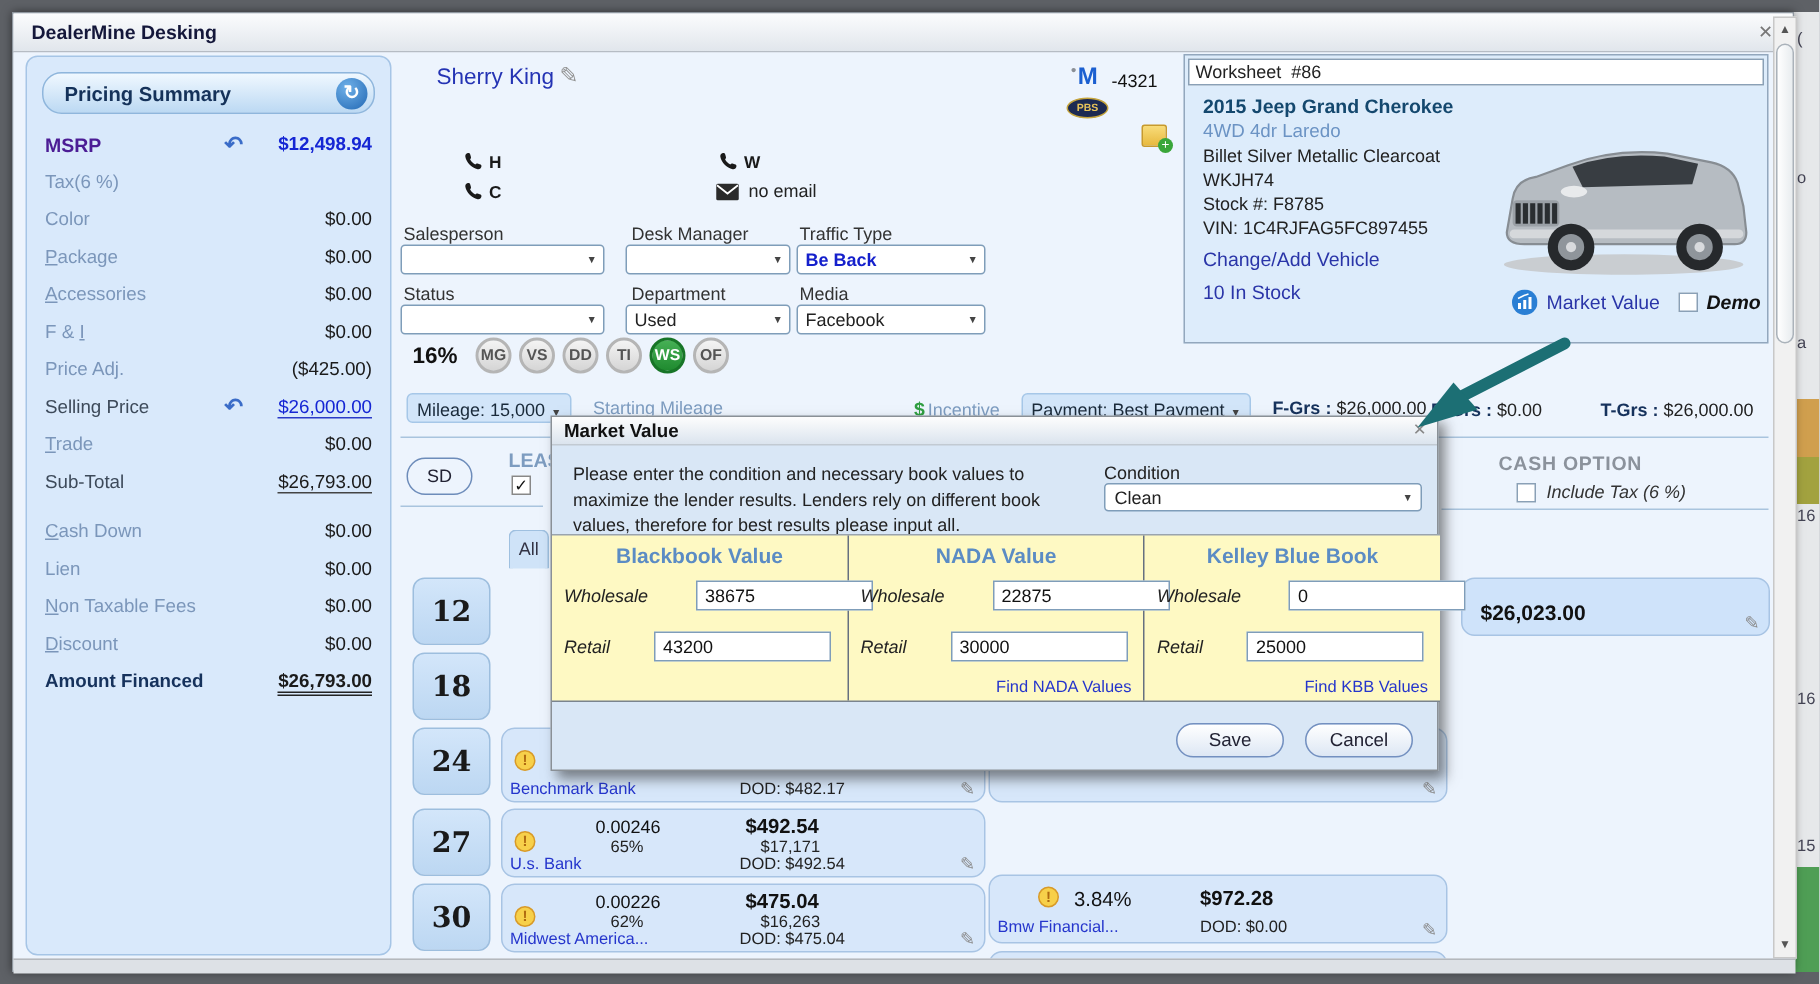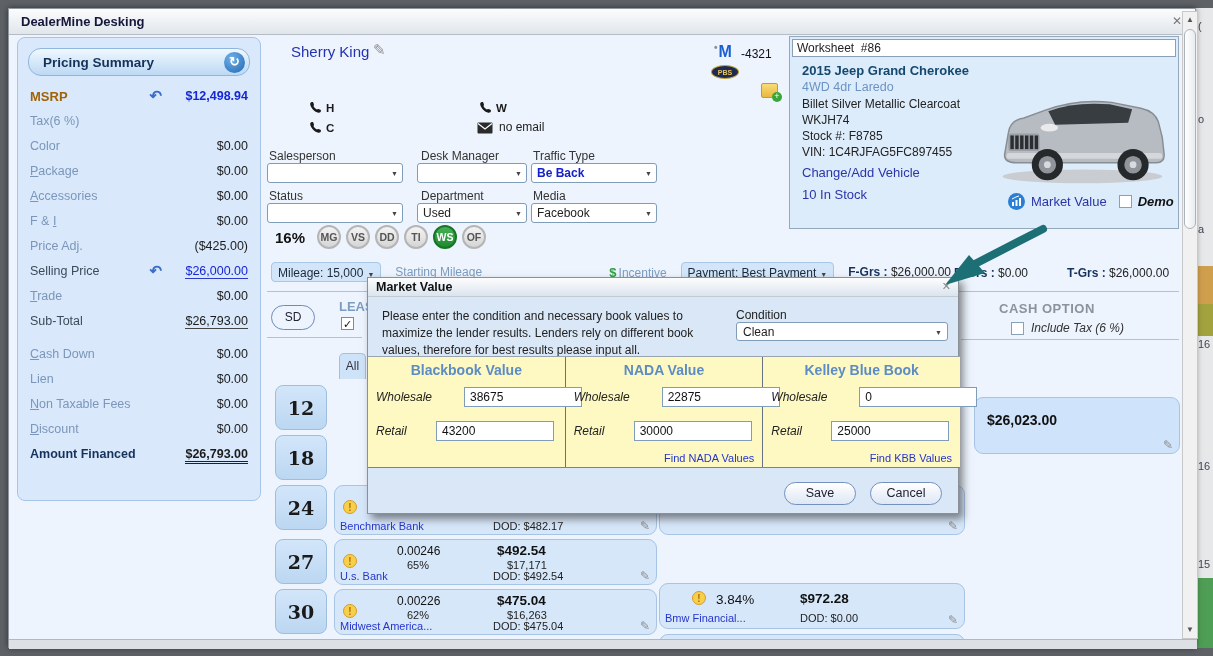--- a/index.html
+++ b/index.html
@@ -17,28 +17,28 @@
 
 
 .window { position:absolute; left:8px; top:8px; width:1188px; height:640px; background:#eef4fc; border:1px solid #8f979f; box-shadow:0 0 6px rgba(0,0,0,.5); }
 .titlebar { position:absolute; left:0; top:0; width:100%; height:26px; background:linear-gradient(#fbfcfd,#e1e6ec); border-bottom:1px solid #b6bcc4; }
 .titlebar .title { position:absolute; left:12px; top:5px; font-size:13px; font-weight:bold; color:#14173a; }
 .win-close { position:absolute; right:10px; top:4px; width:16px; height:16px; font-size:12px; color:#777; text-align:center; line-height:16px; cursor:pointer; }
 .content { position:absolute; left:0; top:26px; width:1188px; height:604px; overflow:hidden; background:#edf4fd; }
 .bottom-strip { position:absolute; left:0; top:630px; width:1188px; height:10px; background:#dde1e6; border-top:1px solid #b4b8bd; }
 
 
-.pricing { position:absolute; left:8px; top:2px; width:244px; height:464px; background:#d9e9fb; border:1px solid #a6c5e6; border-radius:8px; padding:10px 10px 0 10px; }
+.pricing { position:absolute; left:8px; top:2px; width:244px; height:600px; background:#d9e9fb; border:1px solid #a6c5e6; border-radius:8px; padding:10px 10px 0 10px; }
 .ps-header { position:relative; height:28px; border:1px solid #8fb6dc; border-radius:13px; background:linear-gradient(#f0f8ff,#bcd9f3); margin-bottom:10px; }
 .ps-header .ps-title { position:absolute; left:14px; top:6px; font-size:13.5px; font-weight:bold; color:#15325a; }
 .refresh-ic { position:absolute; right:4px; top:3px; width:21px; height:21px; border-radius:50%; background:radial-gradient(circle at 35% 30%, #6fb0e8, #2268b4); color:#fff; font-size:13px; font-weight:bold; text-align:center; line-height:20px; cursor:pointer; }
 .prow { position:relative; height:25px; font-size:12.5px; }
 .prow.gapt { margin-top:8px; }
 .plabel { position:absolute; left:2px; top:3px; color:#7b96ba; }
-.prow.msrp .plabel { color:#a16207; font-weight:bold; font-size:13px; }
+.prow.msrp .plabel { color:#4c1d95; font-weight:bold; font-size:13px; }
 .prow.dark .plabel { color:#3d4a5a; }
 .prow.boldrow .plabel { color:#16325c; font-weight:bold; }
 .plabel u { text-decoration:underline; }
 .pval { position:absolute; right:2px; top:3px; color:#1b1b1b; }
 .pval.vblue { color:#1526d4; font-weight:bold; }
 .prow .undo { display:none; position:absolute; right:88px; top:1px; color:#3a6cc8; font-size:15px; font-weight:bold; cursor:pointer; }
 .prow .undo.show { display:block; }
 .pval.vund { border-bottom:1px solid #444; }
 .prow.selling .pval { font-weight:normal; color:#1526d4; border-bottom:1px solid #2a3ac8; }
 .pval.vdbl { border-bottom:3px double #222; font-weight:bold; }
@@ -126,21 +126,21 @@
 #rcells .c-rate { left:56px; top:8px; font-size:13.5px; }
 #rcells .c-pay { left:140px; top:7px; }
 #rcells .c-dod { left:140px; bottom:4px; }
 #rcells .c-bank { bottom:4px; }
 .cell-pencil { position:absolute; right:6px; bottom:1px; font-size:12px; color:#8a8a8a; }
 
 
 .cash-hdr { position:absolute; left:990px; top:266px; font-size:13px; font-weight:bold; color:#8b929c; letter-spacing:.5px; }
 .cash-tax { position:absolute; left:1002px; top:286px; font-size:12px; font-style:italic; color:#333; display:flex; gap:7px; align-items:center; }
 .cash-chk { width:13px; height:13px; background:#fff; border:1px solid #8aa0b6; }
-.cash-cell { position:absolute; left:965px; top:362px; width:206px; height:57px; background:#cfe3fa; border:1px solid #a8c4e4; border-radius:9px; cursor:pointer;padding-left:28px; }
+.cash-cell { position:absolute; left:965px; top:350px; width:206px; height:39px; background:#cfe3fa; border:1px solid #a8c4e4; border-radius:9px; cursor:pointer;padding-left:28px; }
 .cash-amt { position:absolute; left:12px; top:14px; font-size:14px; font-weight:bold; color:#111; }
 
 
 .scrollbar { position:absolute; left:1173px; top:2px; width:16px; height:628px; background:#f1f1f1; border:1px solid #c8c8c8; }
 .sb-btn { position:absolute; left:0; width:14px; height:16px; font-size:8px; color:#555; text-align:center; line-height:16px; cursor:pointer; }
 .sb-up { top:0; } .sb-down { bottom:0; }
 .sb-thumb { position:absolute; left:1px; top:17px; width:12px; height:200px; background:linear-gradient(90deg,#fff,#e8ecef); border:1px solid #aab2ba; border-radius:6px; cursor:grab; }
 
 
 .modal { position:absolute; left:358px; top:242px; width:592px; height:237px; background:#d9e7f6; border:1px solid #8a9096; box-shadow:4px 5px 8px rgba(40,40,40,.55); z-index:10; }

